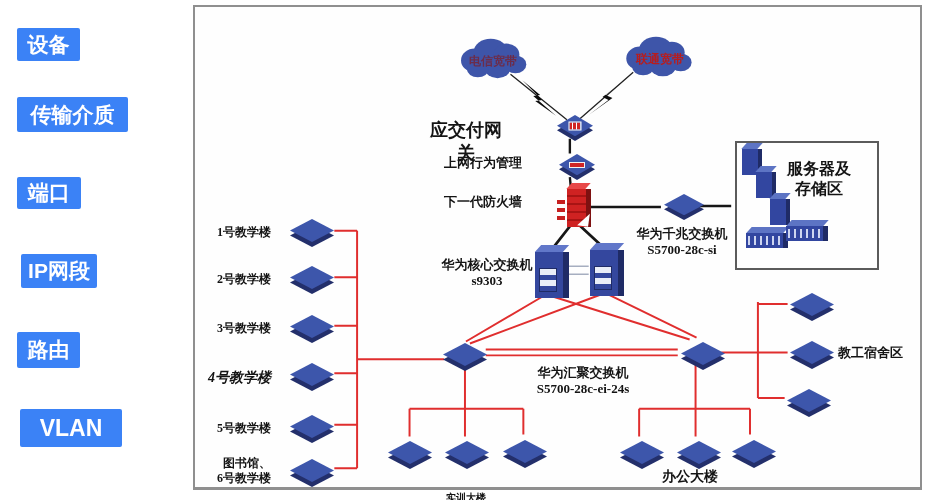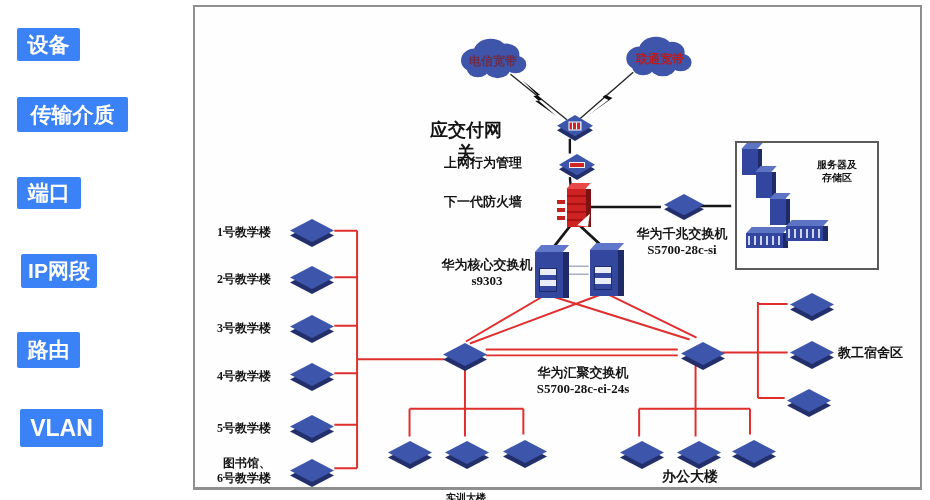--- a/index.html
+++ b/index.html
@@ -8,21 +8,21 @@
 
   
   .side-btn { position:absolute; display:flex; align-items:center; justify-content:center;
               background:#3b82f6; color:#fff; font-family:"Liberation Sans",sans-serif;
               font-weight:bold; font-size:21px; cursor:pointer; border-radius:2px; }
   #btn-device   { left:17px;  top:28px;  width:63px;  height:33px; }
   #btn-medium   { left:17px;  top:97px;  width:111px; height:35px; }
   #btn-port     { left:17px;  top:177px; width:64px;  height:32px; }
   #btn-ipseg    { left:21px;  top:254px; width:76px;  height:34px; }
   #btn-route    { left:17px;  top:332px; width:63px;  height:36px; }
-  #btn-vlan     { left:20px;  top:409px; width:83px;  height:38px; font-size:23px; }
+  #btn-vlan     { left:20px;  top:409px; width:102px;  height:38px; font-size:23px; }
 
   
   #frame { position:absolute; left:193px; top:5px; width:729px; height:485px;
            border:2px solid #8f8f8f; border-bottom:3px solid #8f8f8f; background:#fefefe; }
   #links { position:absolute; left:0; top:0; width:100%; height:100%; }
 
   .lbl { position:absolute; color:#141414; font-weight:700; line-height:1.25; }
   .r   { text-align:right; }
   .c   { text-align:center; }
 
@@ -149,21 +149,21 @@
     <div>华为千兆交换机</div>
     <div>S5700-28c-si</div>
   </div>
 
   <div id="server-box">
     <div class="srv" style="left:5px;top:6px;"></div>
     <div class="srv" style="left:19px;top:29px;"></div>
     <div class="srv" style="left:33px;top:56px;"></div>
     <div class="rack" style="left:9px;top:90px;"></div>
     <div class="rack" style="left:49px;top:83px;"></div>
-    <div class="lbl c" style="left:66px;top:16px;width:68px;font-size:10px;">
+    <div class="lbl c" style="left:48px;top:16px;width:68px;font-size:16px;">
       <div>服务器及</div>
       <div>存储区</div>
     </div>
   </div>
 
   <div class="tower3d" style="left:340px;top:245px;"></div>
   <div class="tower3d" style="left:395px;top:243px;"></div>
   <div class="lbl c" style="left:240px;top:250px;width:104px;font-size:13px;">
     <div>华为核心交换机</div>
     <div>s9303</div>
@@ -179,21 +179,21 @@
   <div class="dia" style="left:95px;top:212px;"></div>
   <div class="dia" style="left:95px;top:259px;"></div>
   <div class="dia" style="left:95px;top:308px;"></div>
   <div class="dia" style="left:95px;top:356px;"></div>
   <div class="dia" style="left:95px;top:408px;"></div>
   <div class="dia" style="left:95px;top:452px;"></div>
 
   <div class="lbl r" style="left:10px;top:218px;width:66px;font-size:12px;">1号教学楼</div>
   <div class="lbl r" style="left:10px;top:265px;width:66px;font-size:12px;">2号教学楼</div>
   <div class="lbl r" style="left:10px;top:314px;width:66px;font-size:12px;text-align:right;">3号教学楼</div>
-  <div class="lbl r" style="left:10px;top:362px;width:66px;font-size:12px;">4号教学楼</div>
+  <div class="lbl r" style="left:10px;top:362px;width:66px;font-size:14px;font-style:italic;">4号教学楼</div>
   <div class="lbl r" style="left:10px;top:414px;width:66px;font-size:12px;">5号教学楼</div>
   <div class="lbl r" style="left:6px;top:449px;width:70px;font-size:12px;">
     <div>图书馆、</div>
     <div>6号教学楼</div>
   </div>
 
   <div class="dia" style="left:193px;top:434px;"></div>
   <div class="dia" style="left:250px;top:434px;"></div>
   <div class="dia" style="left:308px;top:433px;"></div>
   <div class="dia" style="left:425px;top:434px;"></div>

